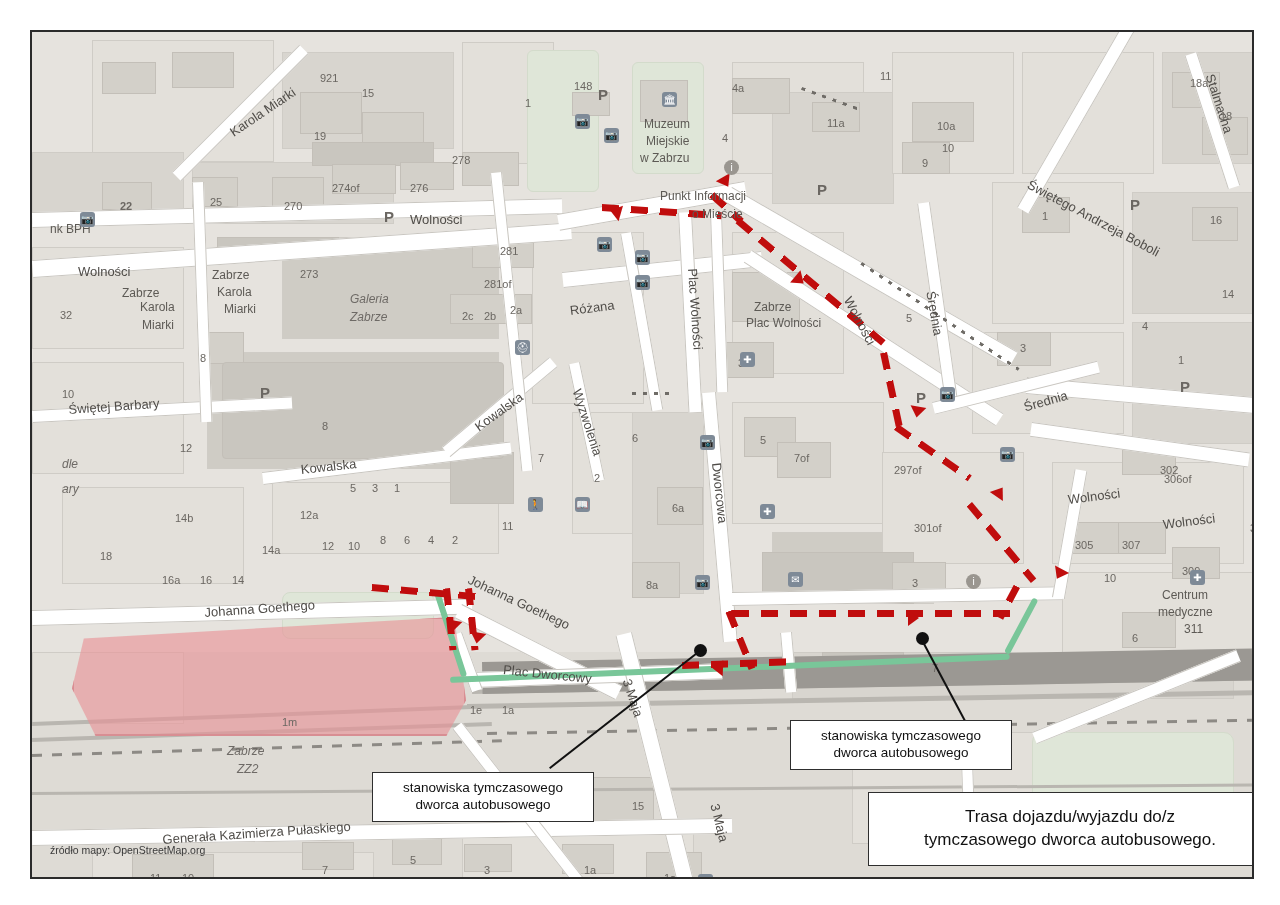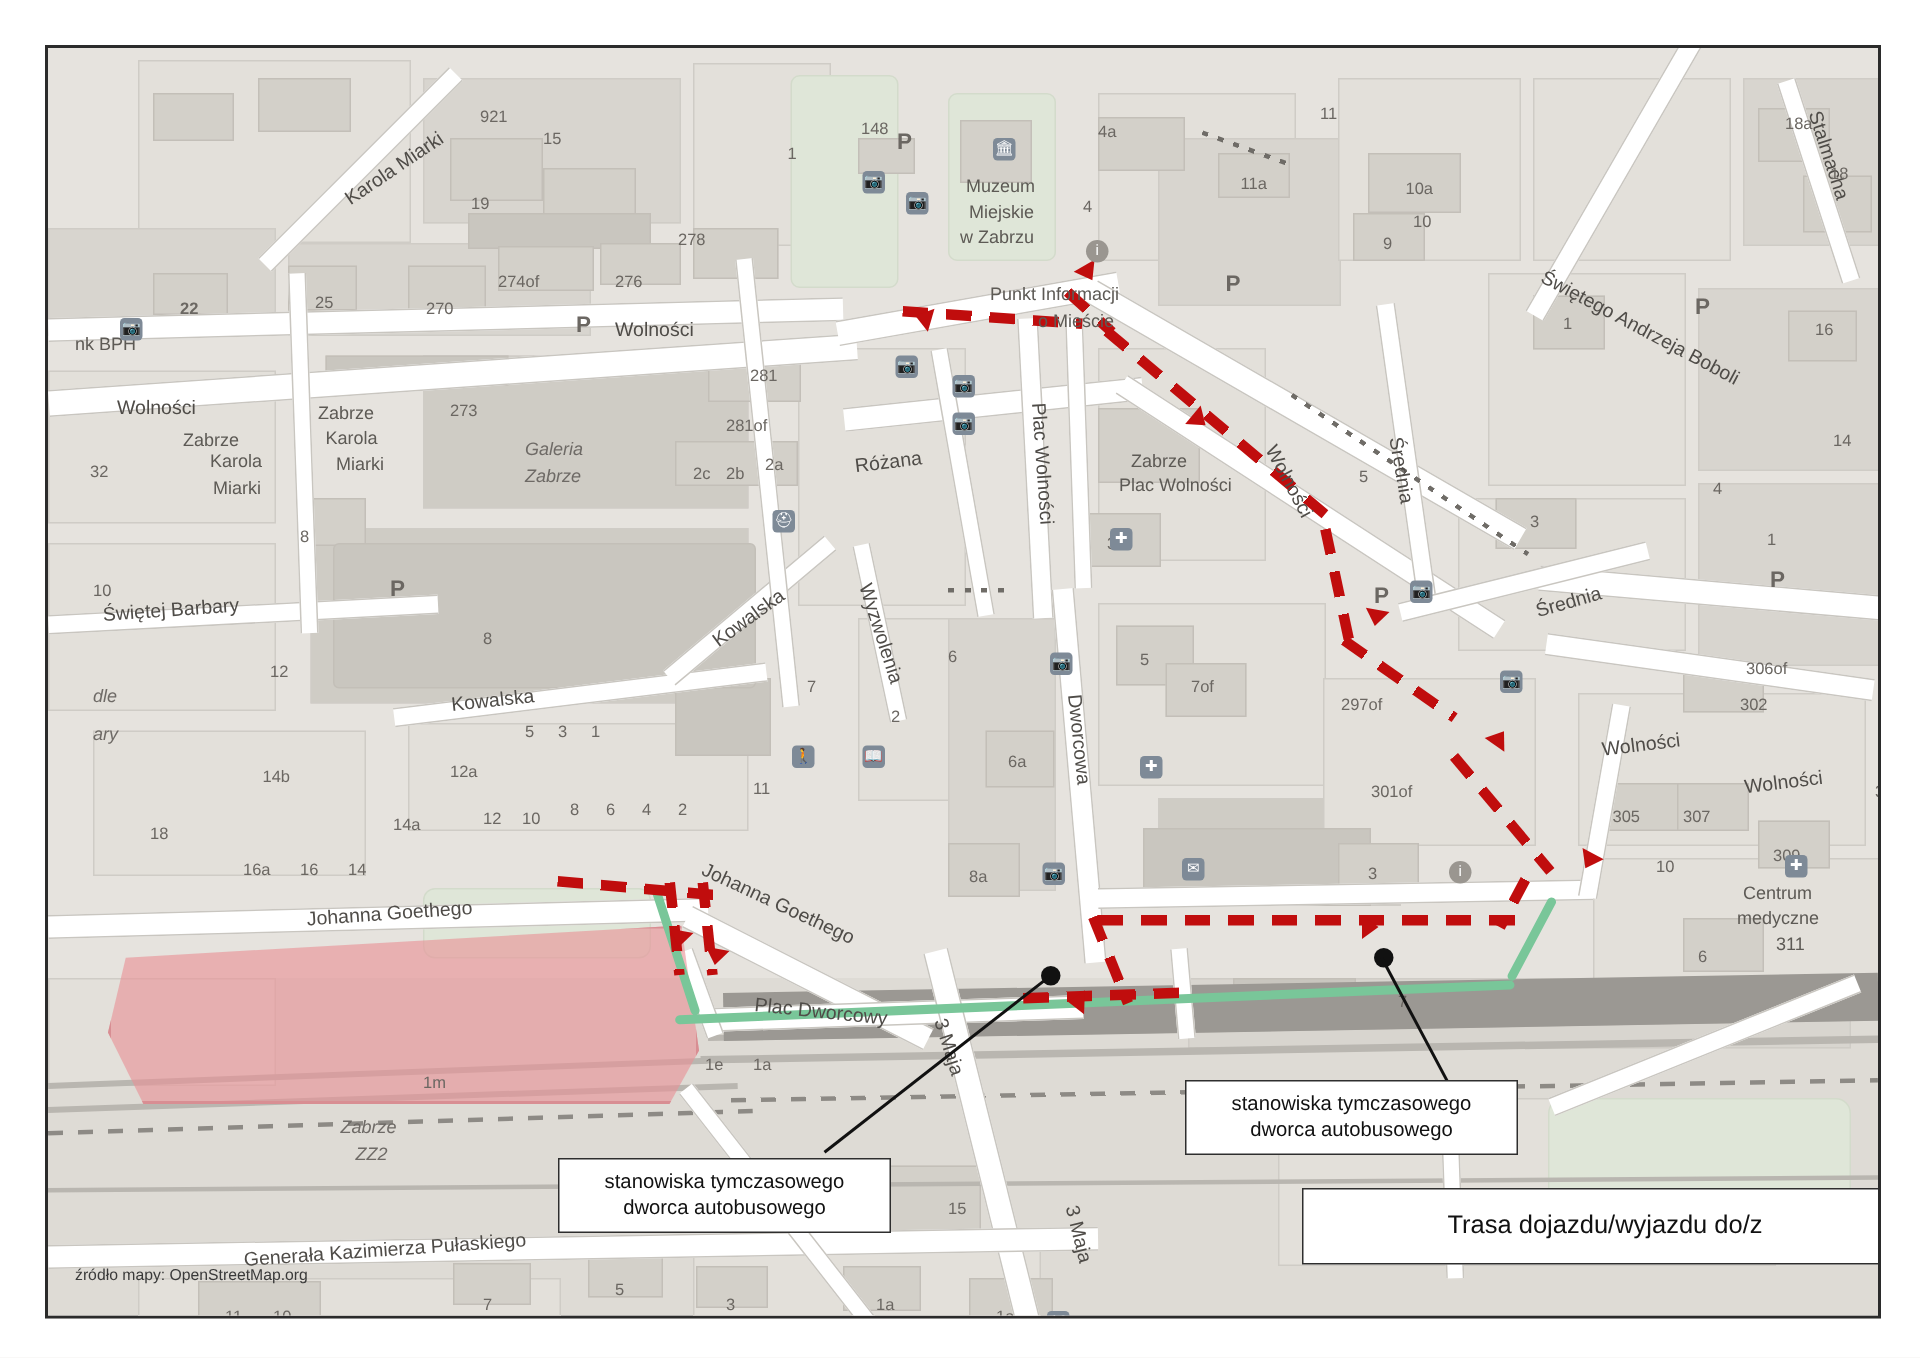--- a/index.html
+++ b/index.html
@@ -342,21 +342,21 @@
       <div class="lbl num" style="left: 1146px; top: 322px;">1</div>
       <div class="lbl num" style="left: 30px; top: 356px;">10</div>
       <div class="lbl num" style="left: 600px; top: 400px;">6</div>
       <div class="lbl num" style="left: 728px; top: 402px;">5</div>
       <div class="lbl num" style="left: 762px; top: 420px;">7of</div>
       <div class="lbl num" style="left: 290px; top: 388px;">8</div>
       <div class="lbl num" style="left: 148px; top: 410px;">12</div>
       <div class="lbl num" style="left: 506px; top: 420px;">7</div>
       <div class="lbl num" style="left: 862px; top: 432px;">297of</div>
       <div class="lbl num" style="left: 1092px; top: 432px; padding-left: 36px;">302</div>
-      <div class="lbl num" style="left: 1132px; top: 408px;">306of</div>
+      <div class="lbl num" style="left: 1132px; top: 441px;">306of</div>
       <div class="lbl num" style="left: 318px; top: 450px;">5</div>
       <div class="lbl num" style="left: 340px; top: 450px;">3</div>
       <div class="lbl num" style="left: 362px; top: 450px;">1</div>
       <div class="lbl num" style="left: 562px; top: 440px;">2</div>
       <div class="lbl num" style="left: 640px; top: 470px;">6a</div>
       <div class="lbl num" style="left: 882px; top: 490px;">301of</div>
       <div class="lbl num" style="left: 1218px; top: 490px;">31</div>
       <div class="lbl num" style="left: 143px; top: 480px;">14b</div>
       <div class="lbl num" style="left: 268px; top: 477px;">12a</div>
       <div class="lbl num" style="left: 470px; top: 488px;">11</div>
@@ -431,16 +431,17 @@
 
   <div class="pin" style="left:662px;top:612px;"></div>
   <div class="leader" style="left:668px;top:620px;width:190px;transform:rotate(142deg);"></div>
   <div class="callout" style="left:340px;top:740px;width:200px;">
     <span>stanowiska tymczasowego</span><br>
     <span>dworca autobusowego</span>
   </div>
 
   <div class="legend" style="left:810px;top:760px;width:366px;margin-left:26px;">
     <span>Trasa dojazdu/wyjazdu do/z</span><br>
+    <span>tymczasowego dworca autobusowego.</span>
   </div>
 
   <div class="credit" style="left:18px;top:812px;">źródło mapy: OpenStreetMap.org</div>
 </div>
 
 </body></html>

